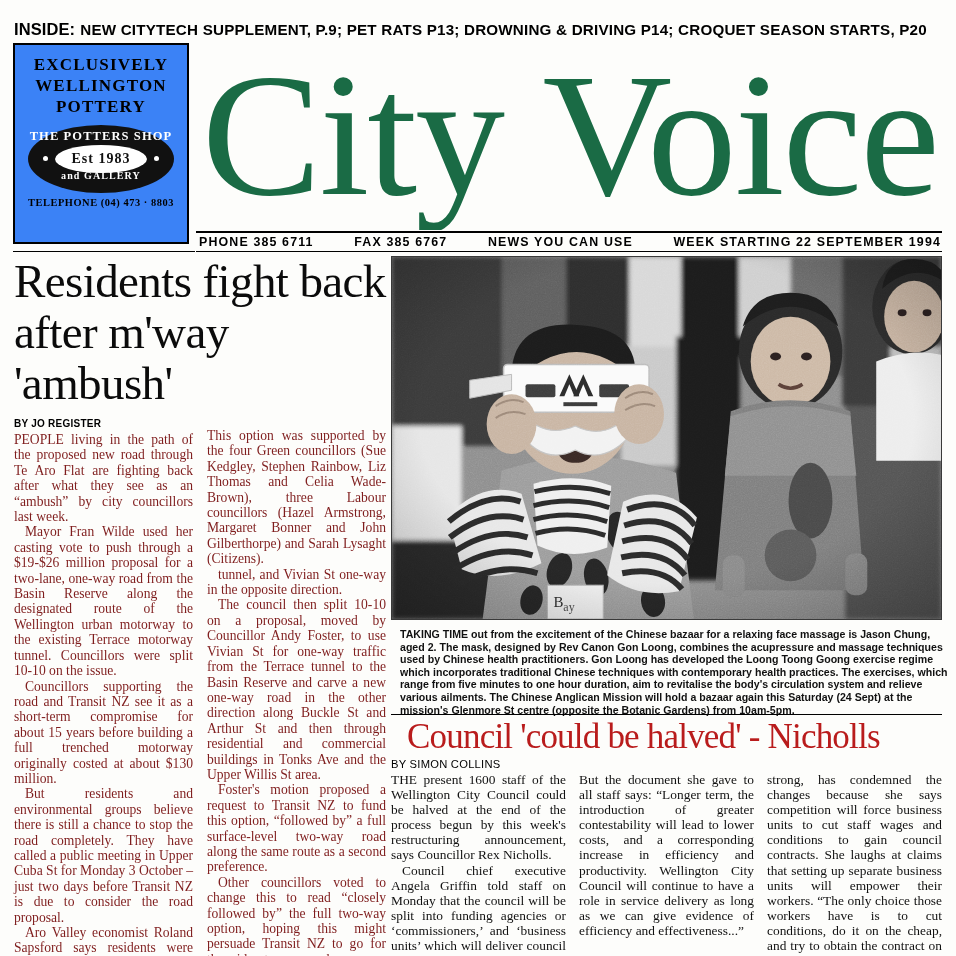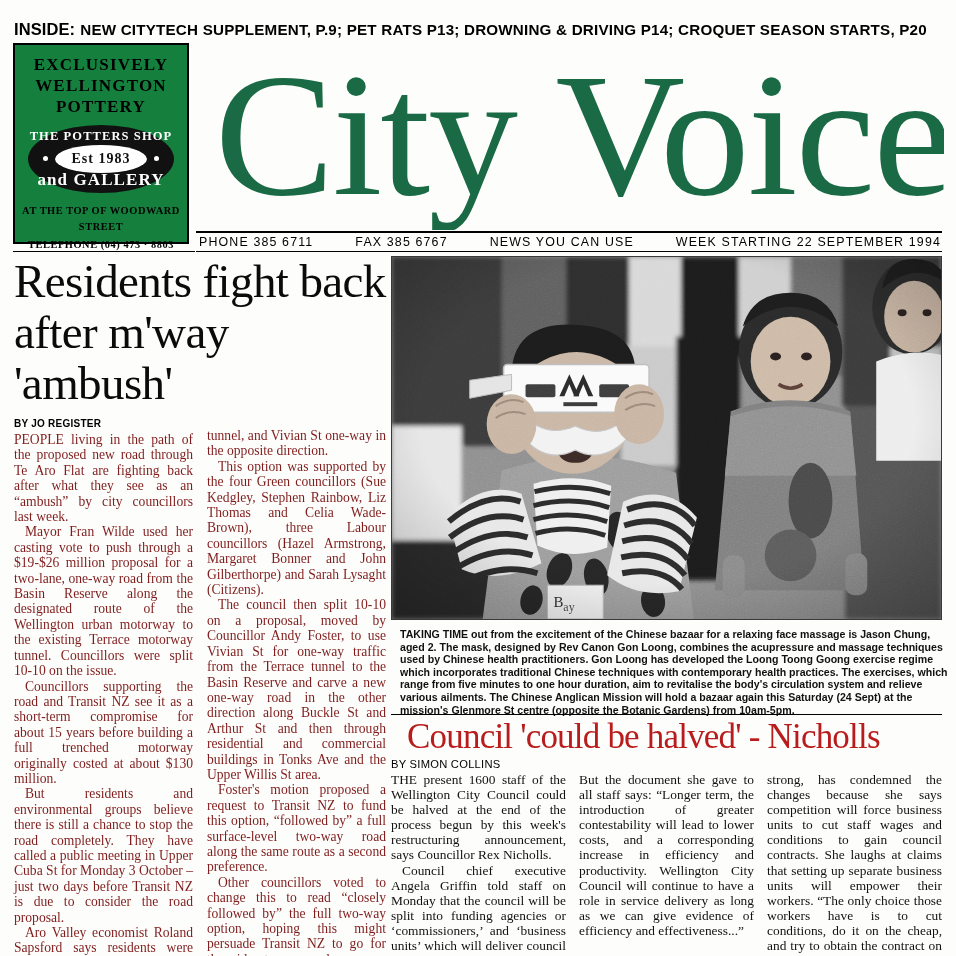--- a/index.html
+++ b/index.html
@@ -48,21 +48,21 @@
 
   
   .ad-box {
     position: absolute;
     left: 13px;
     top: 43px;
     width: 176px;
     height: 201px;
     border: 2px solid #000;
     box-sizing: border-box;
-    background: #15803d;
+    background: #3b82f6;
     text-align: center;
     padding-top: 9px;
   }
   .ad-line {
     font-family: "Liberation Serif", serif;
     font-weight: 700;
     font-size: 17px;
     line-height: 21px;
     letter-spacing: 1.2px;
     color: #000;
@@ -108,21 +108,21 @@
     position: absolute;
     left: 0;
     width: 146px;
     text-align: center;
     color: #fff;
     font-family: "Liberation Serif", serif;
     font-weight: 700;
     letter-spacing: 1.1px;
   }
   .ad-logo .arc-top { top: 4px; font-size: 12.5px; }
-  .ad-logo .arc-bot { bottom: 3px; font-size: 17px; }
+  .ad-logo .arc-bot { bottom: 12px; font-size: 10px; }
   .ad-logo .dot-l, .ad-logo .dot-r {
     position: absolute;
     top: 31px;
     width: 5px; height: 5px;
     border-radius: 50%;
     background: #fff;
   }
   .ad-logo .dot-l { left: 15px; }
   .ad-logo .dot-r { right: 15px; }
 
@@ -138,21 +138,21 @@
 
   
   .masthead {
     position: absolute;
     left: 196px;
     top: 40px;
     width: 748px;
     height: 190px;
     display: flex;
     align-items: center;
-    justify-content: flex-end;
+    justify-content: center;
     overflow: hidden;
   }
   .masthead .title {
     font-family: "Liberation Serif", serif;
     font-weight: 400;
     font-size: 176px;
     line-height: 0.85;
     letter-spacing: -2px;
     color: #1a6b45;
     white-space: nowrap;
@@ -168,21 +168,21 @@
     height: 2px;
     background: #000;
   }
   .phone-line {
     position: absolute;
     left: 199px;
     top: 234px;
     width: 742px;
     height: 16px;
     font-family: "Liberation Sans", sans-serif;
-    font-weight: 400;
+    font-weight: 700;
     font-size: 12.4px;
     letter-spacing: 1.15px;
     color: #000;
     display: flex;
     align-items: center;
     justify-content: space-between;
     white-space: nowrap;
   }
   .phone-rule-bot {
     position: absolute;
@@ -347,21 +347,20 @@
     <div class="ad-line">POTTERY</div>
     <div class="ad-logo">
       <div class="oval-outer"></div>
       <div class="arc-top">THE POTTERS SHOP</div>
       <div class="dot-l"></div>
       <div class="dot-r"></div>
       <div class="oval-inner"></div>
       <div class="est">Est 1983</div>
       <div class="arc-bot">and GALLERY</div>
     </div>
-    <div class="ad-foot">AT THE TOP OF WOODWARD STREET</div>
     <div class="ad-foot" style="margin-top:2px">TELEPHONE (04) 473 · 8803</div>
   </div>
 
   <div class="masthead">
     <div class="title">City Voice</div>
   </div>
 
   <div class="topbar-rule"></div>
   <div class="phone-rule-top"></div>
   <div class="phone-line">
@@ -379,22 +378,22 @@
         <div class="byline">BY JO REGISTER</div>
         <p>PEOPLE living in the path of the proposed new road through Te Aro Flat are fighting back after what they see as an “ambush” by city councillors last week.</p>
         <p>Mayor Fran Wilde used her casting vote to push through a $19-$26 million proposal for a two-lane, one-way road from the Basin Reserve along the designated route of the Wellington urban motorway to the existing Terrace motorway tunnel. Councillors were split 10-10 on the issue.</p>
         <p>Councillors supporting the road and Transit NZ see it as a short-term compromise for about 15 years before building a full trenched motorway originally costed at about $130 million.</p>
         <p>But residents and environmental groups believe there is still a chance to stop the road completely. They have called a public meeting in Upper Cuba St for Monday 3 October – just two days before Transit NZ is due to consider the road proposal.</p>
         <p>Aro Valley economist Roland Sapsford says residents were “ambushed” by the council's decision to push through a vote for the proposed road at last week's council meeting, before a special subcommittee reports back on the council's overall transport strategy.</p>
 
       </div>
       <div class="col">
         <div class="spacer-byline"></div>
+        <p>This option was supported by the four Green councillors (Sue Kedgley, Stephen Rainbow, Liz Thomas and Celia Wade-Brown), three Labour councillors (Hazel Armstrong, Margaret Bonner and John Gilberthorpe) and Sarah Lysaght (Citizens).</p>
         <p>tunnel, and Vivian St one-way in the opposite direction.</p>
-        <p>This option was supported by the four Green councillors (Sue Kedgley, Stephen Rainbow, Liz Thomas and Celia Wade-Brown), three Labour councillors (Hazel Armstrong, Margaret Bonner and John Gilberthorpe) and Sarah Lysaght (Citizens).</p>
         <p>The council then split 10-10 on a proposal, moved by Councillor Andy Foster, to use Vivian St for one-way traffic from the Terrace tunnel to the Basin Reserve and carve a new one-way road in the other direction along Buckle St and Arthur St and then through residential and commercial buildings in Tonks Ave and the Upper Willis St area.</p>
         <p>Foster's motion proposed a request to Transit NZ to fund this option, “followed by” a full surface-level two-way road along the same route as a second preference.</p>
         <p>Other councillors voted to change this to read “closely followed by” the full two-way option, hoping this might persuade Transit NZ to go for the wider, two-way scheme.</p>
 
       </div>
     </div>
   </div>
 
   <div class="photo-wrap">
     <svg viewBox="0 0 551 364" preserveAspectRatio="none">

